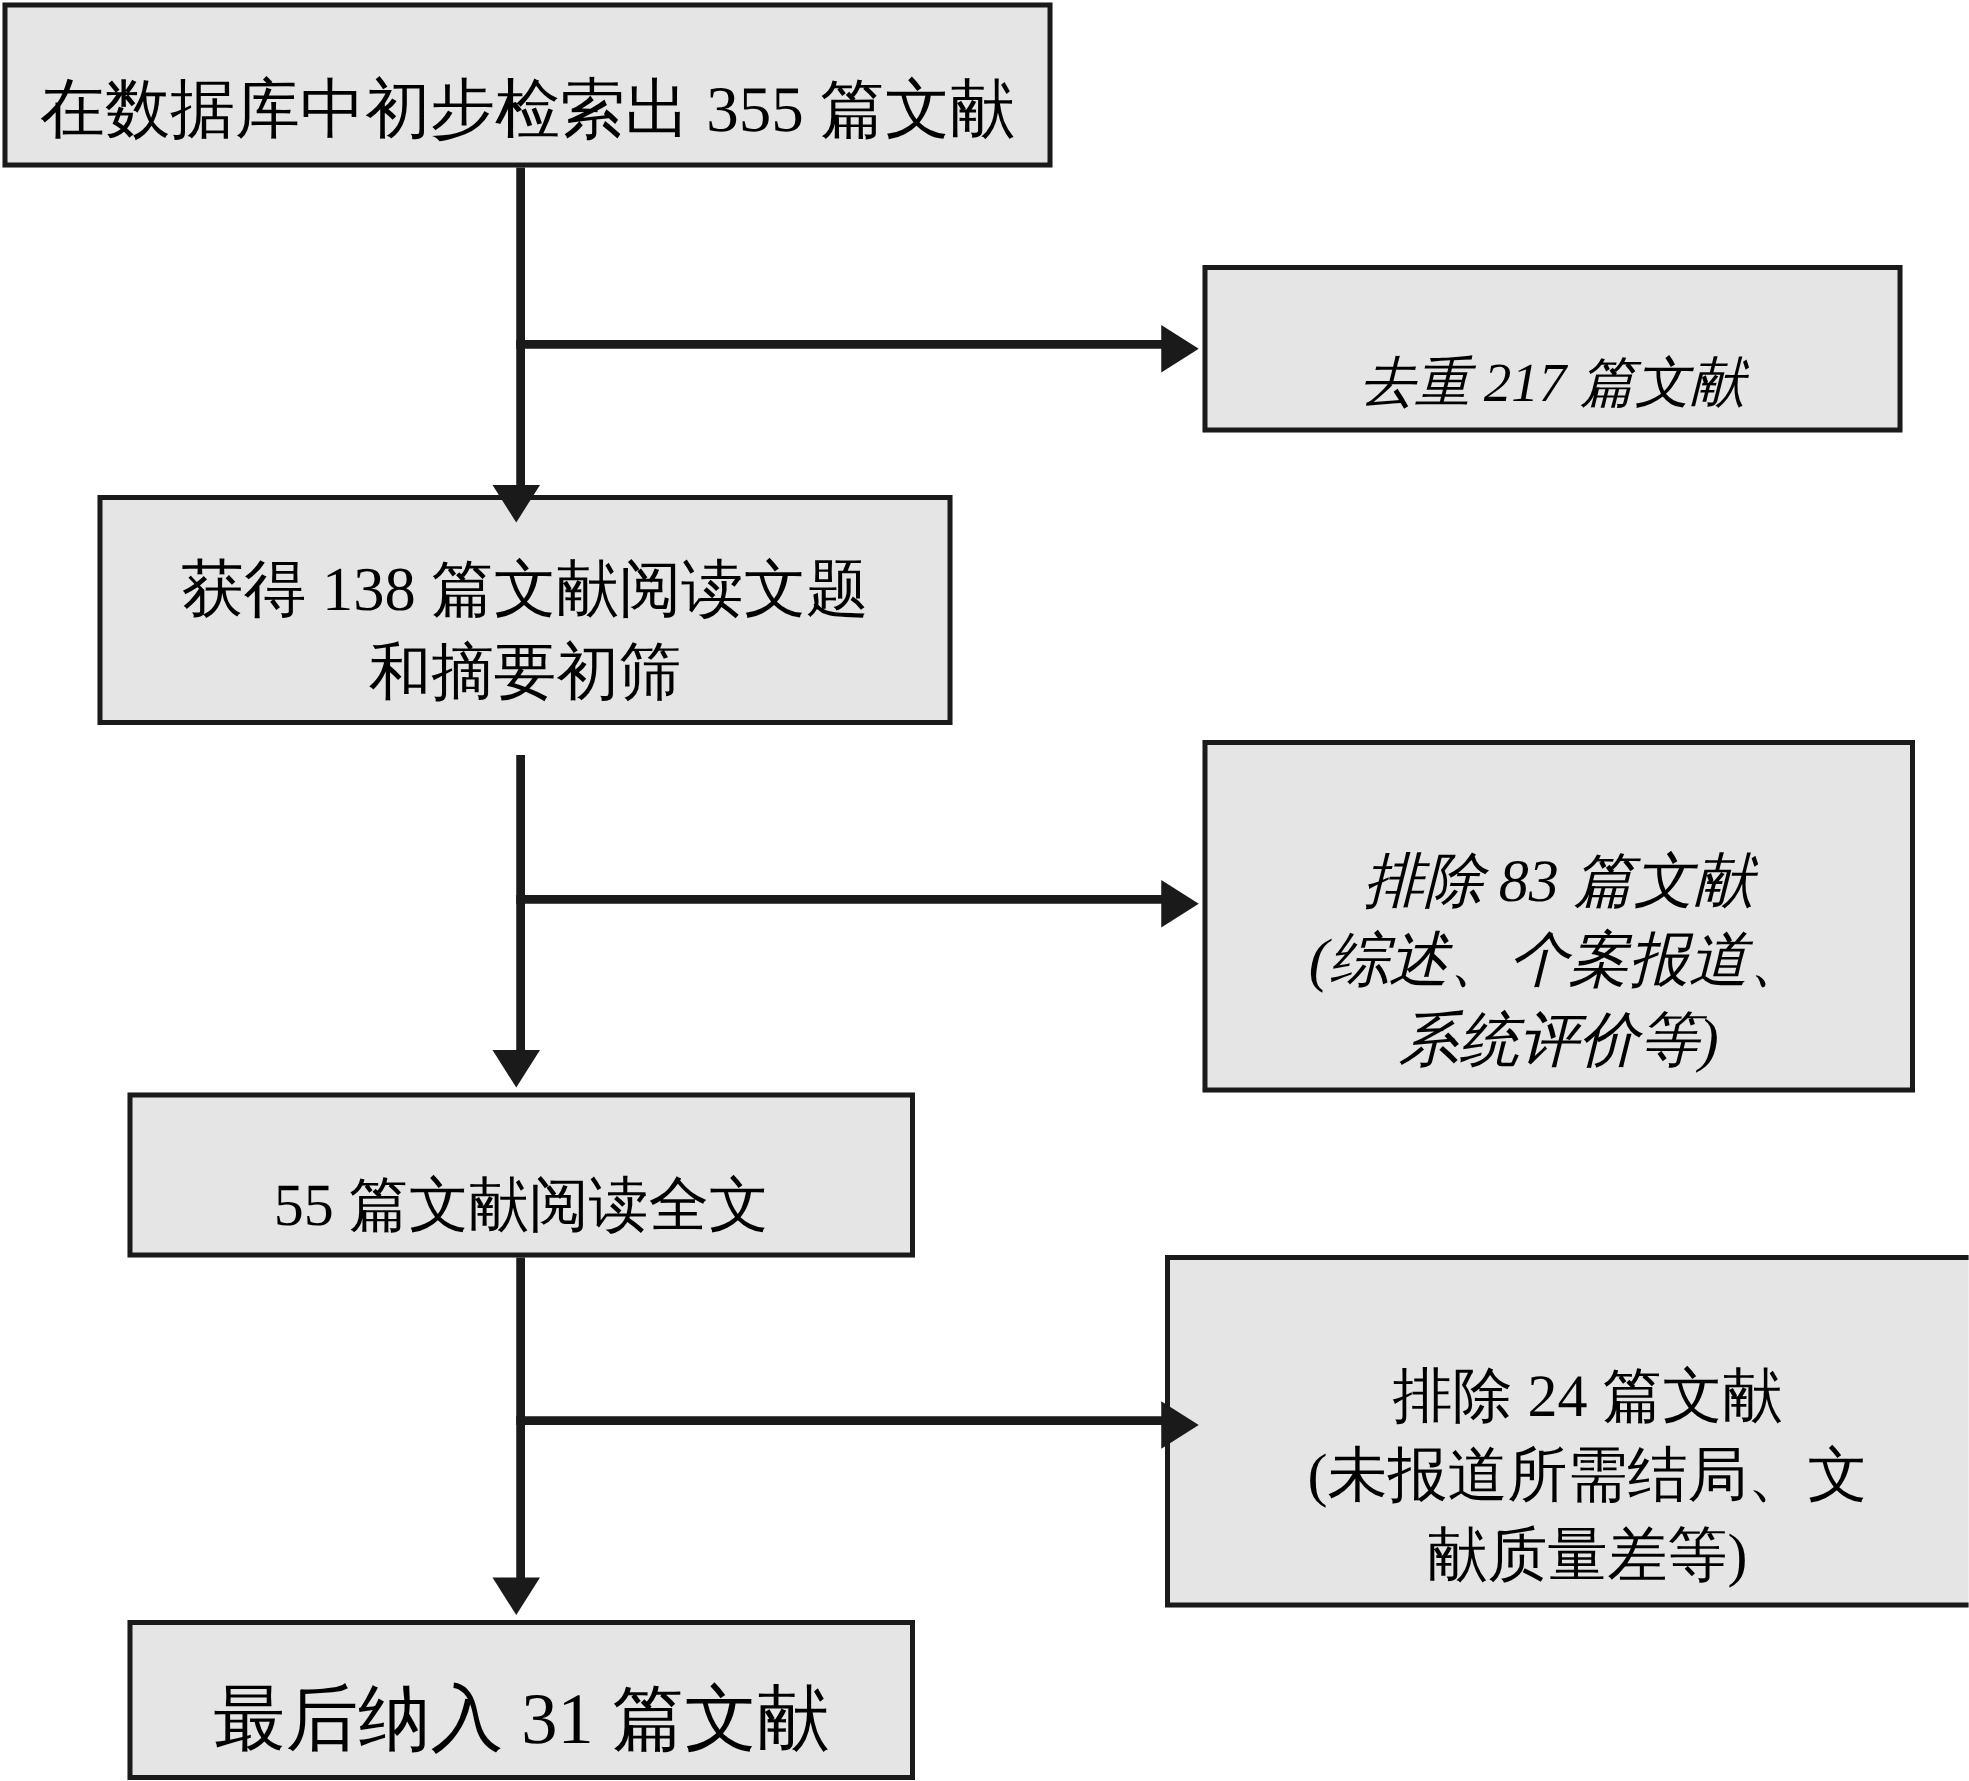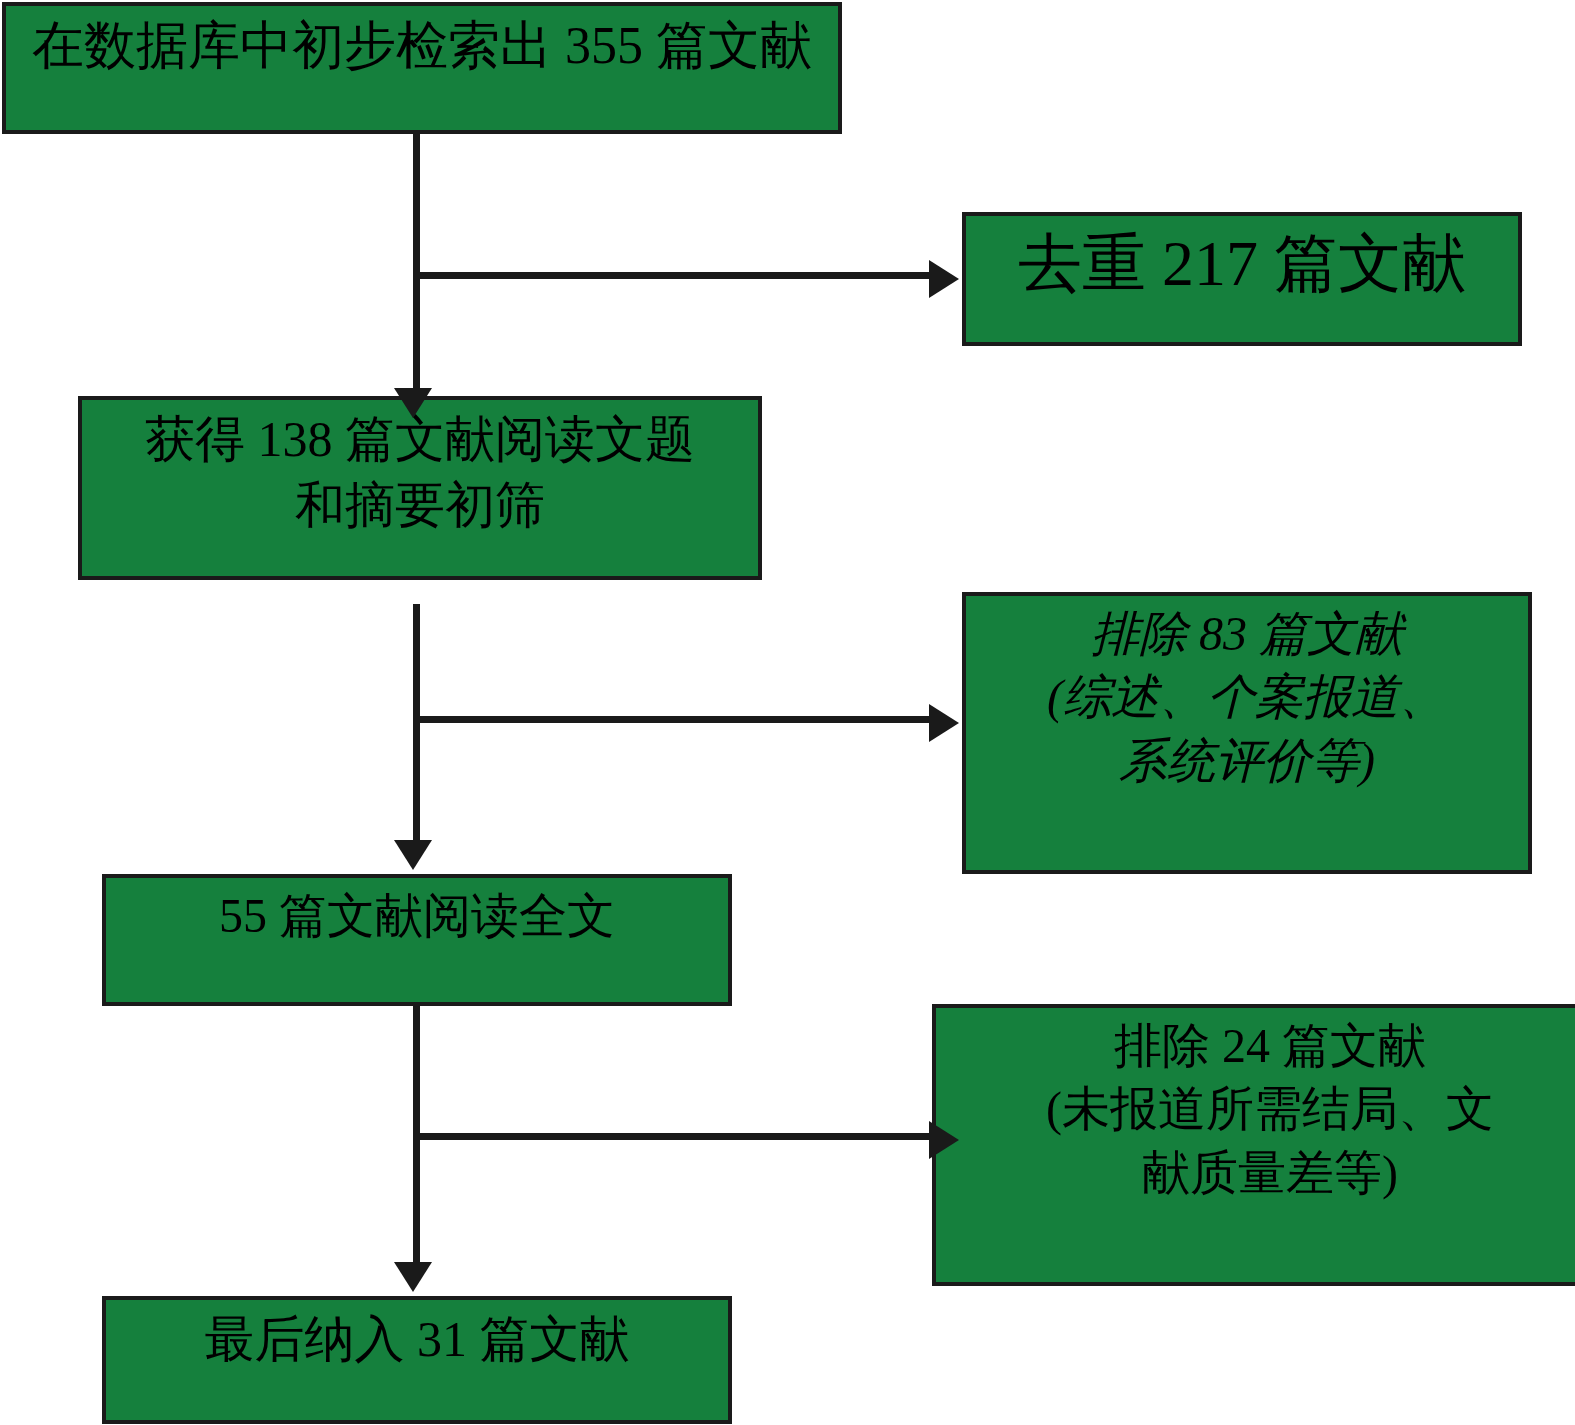--- a/index.html
+++ b/index.html
@@ -13,43 +13,43 @@
   #flow {
     position: relative;
     width: 1575px;
     height: 1425px;
     background: #ffffff;
     overflow: hidden;
   }
   .node {
     position: absolute;
     border: 4px solid #1a1a1a;
-    background: #15803d;
+    background: #e5e5e5;
     box-sizing: border-box;
     display: flex;
-    align-items: flex-start;
+    align-items: flex-end;
     justify-content: center;
     text-align: center;
     color: #000000;
     line-height: 1.32;
     padding: 6px 10px;
   }
   .node .txt {
     display: block;
     white-space: pre-line;
   }
 
   
   #n-search   { left: 2px;   top: 2px;    width: 840px;  height: 132px; font-size: 52px; }
-  #n-dedupe   { left: 962px; top: 212px;  width: 560px;  height: 134px; font-size: 64px; }
+  #n-dedupe   { left: 962px; top: 212px;  width: 560px;  height: 134px; font-size: 44px; font-style: italic; }
   #n-titles   { left: 78px;  top: 396px;  width: 684px;  height: 184px; font-size: 50px; }
   #n-exc83    { left: 962px; top: 592px;  width: 570px;  height: 282px; font-size: 48px; font-style: italic; }
   #n-fulltext { left: 102px; top: 874px;  width: 630px;  height: 132px; font-size: 48px; }
   #n-exc24    { left: 932px; top: 1004px; width: 654px;  height: 282px; font-size: 48px; padding-left: 32px; }
-  #n-final    { left: 102px; top: 1296px; width: 630px;  height: 128px; font-size: 50px; }
+  #n-final    { left: 102px; top: 1296px; width: 630px;  height: 128px; font-size: 58px; }
 
   
   .line {
     position: absolute;
     background: #1a1a1a;
   }
   .vline { width: 7px; }
   .hline { height: 7px; }
 
   .arrow-down {

